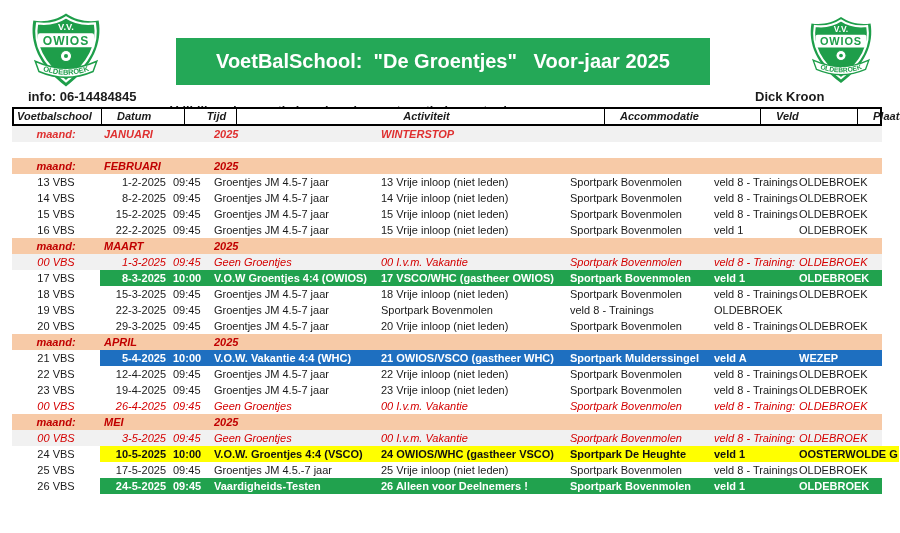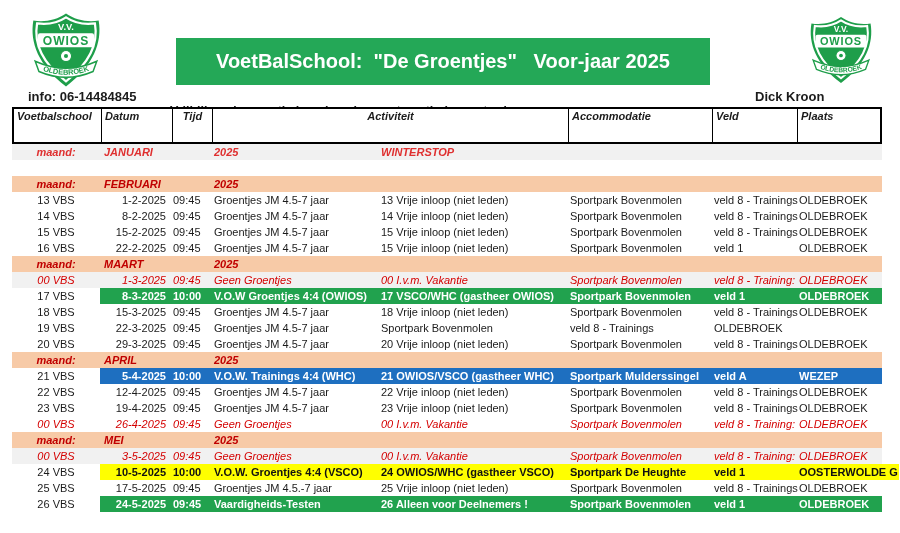--- a/index.html
+++ b/index.html
@@ -15,21 +15,21 @@
   .banner-title{color:#fff;font-weight:700;font-size:20px;white-space:pre;}
   .info-line{position:absolute;top:89px;left:0;width:900px;height:17px;font-size:13px;font-weight:700;}
   .info-phone{position:absolute;left:28px;top:0;}
   .subtitle{position:absolute;left:170px;width:540px;top:15px;text-align:left;
             font-size:12.5px;}
   .contact{position:absolute;left:755px;top:0;}
 
   
   .sched{position:absolute;left:12px;top:107px;width:870px;}
   .thead{display:grid;grid-template-columns:88px 71px 40px 356px 144px 85px 86px;
-         height:37px;border:2px solid #000;box-sizing:border-box;background:#fff;}
+         height:19px;border:2px solid #000;box-sizing:border-box;background:#fff;gap:12px;}
   .th{box-sizing:border-box;border-right:1px solid #000;font-weight:700;font-style:italic;
       font-size:11px;line-height:15px;padding:0 3px;white-space:nowrap;overflow:hidden;}
   .th:last-child{border-right:none;}
   .th-tijd,.th-act{text-align:center;}
 
   .trow{display:grid;grid-template-columns:88px 71px 40px 167px 189px 144px 85px 86px;
         height:16px;}
   .cell{font-size:11px;line-height:16px;white-space:nowrap;padding:0 2px;box-sizing:border-box;}
   .c-vbs{text-align:center;}
   .c-datum{text-align:right;padding-right:5px;}
@@ -251,21 +251,21 @@
           <div class="cell c-act1">2025</div>
           <div class="cell c-act2"></div>
           <div class="cell c-acc"></div>
           <div class="cell c-veld"></div>
           <div class="cell c-plaats"></div>
         </div>
         <div class="trow blue">
           <div class="cell c-vbs">21 VBS</div>
           <div class="cell c-datum">5-4-2025</div>
           <div class="cell c-tijd">10:00</div>
-          <div class="cell c-act1">V.O.W. Trainings 4:4 (WHC)</div>
+          <div class="cell c-act1">V.O.W. Vakantie 4:4 (WHC)</div>
           <div class="cell c-act2">21 OWIOS/VSCO (gastheer WHC)</div>
           <div class="cell c-acc">Sportpark Mulderssingel</div>
           <div class="cell c-veld">veld A</div>
           <div class="cell c-plaats">WEZEP</div>
         </div>
         <div class="trow normal">
           <div class="cell c-vbs">22 VBS</div>
           <div class="cell c-datum">12-4-2025</div>
           <div class="cell c-tijd">09:45</div>
           <div class="cell c-act1">Groentjes JM 4.5-7 jaar</div>

